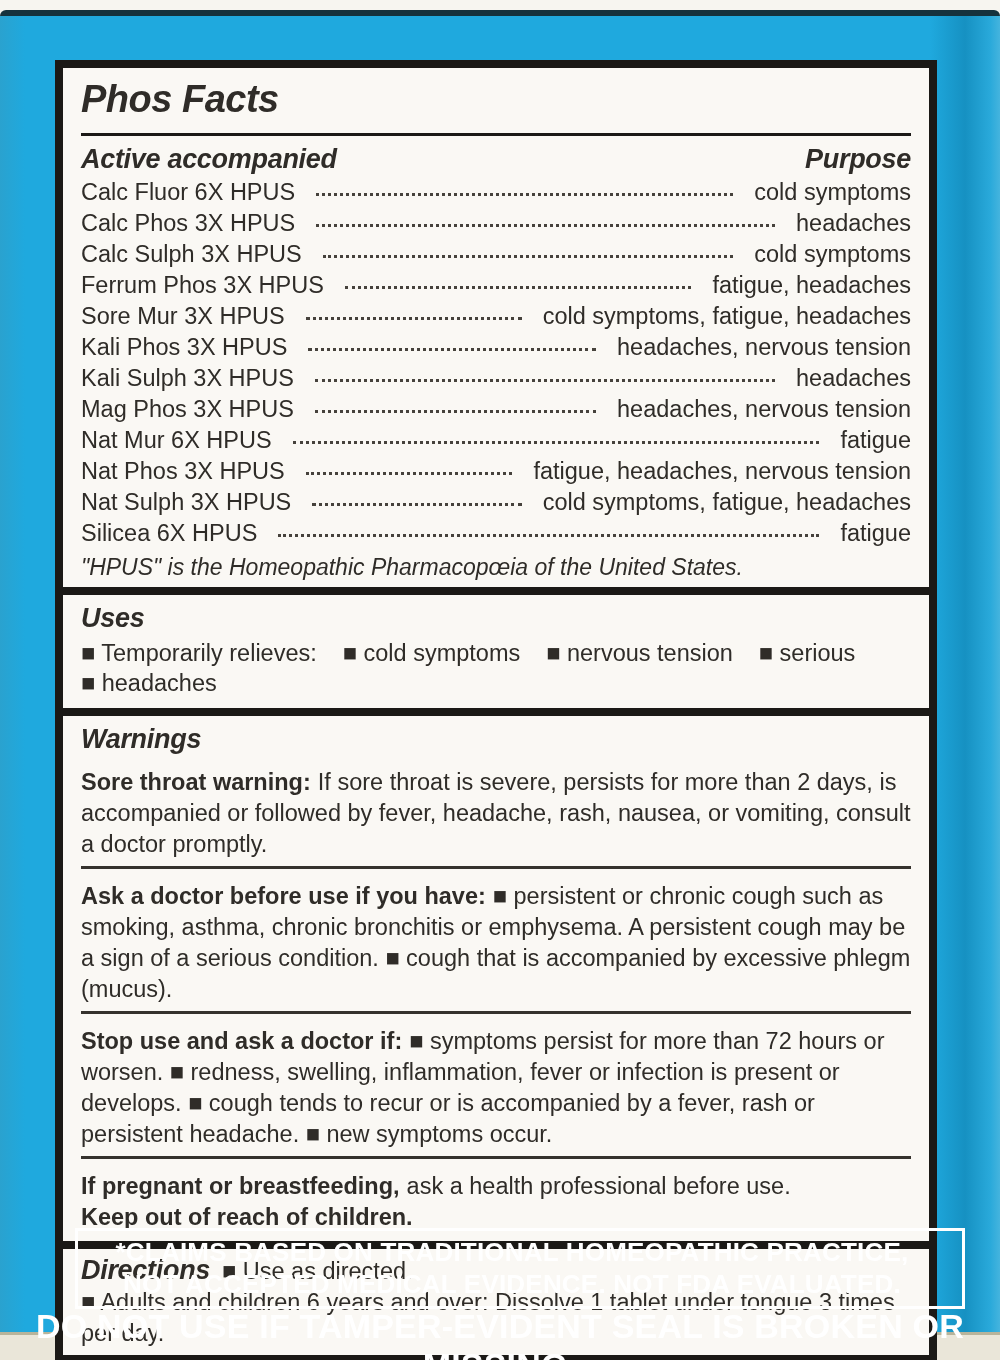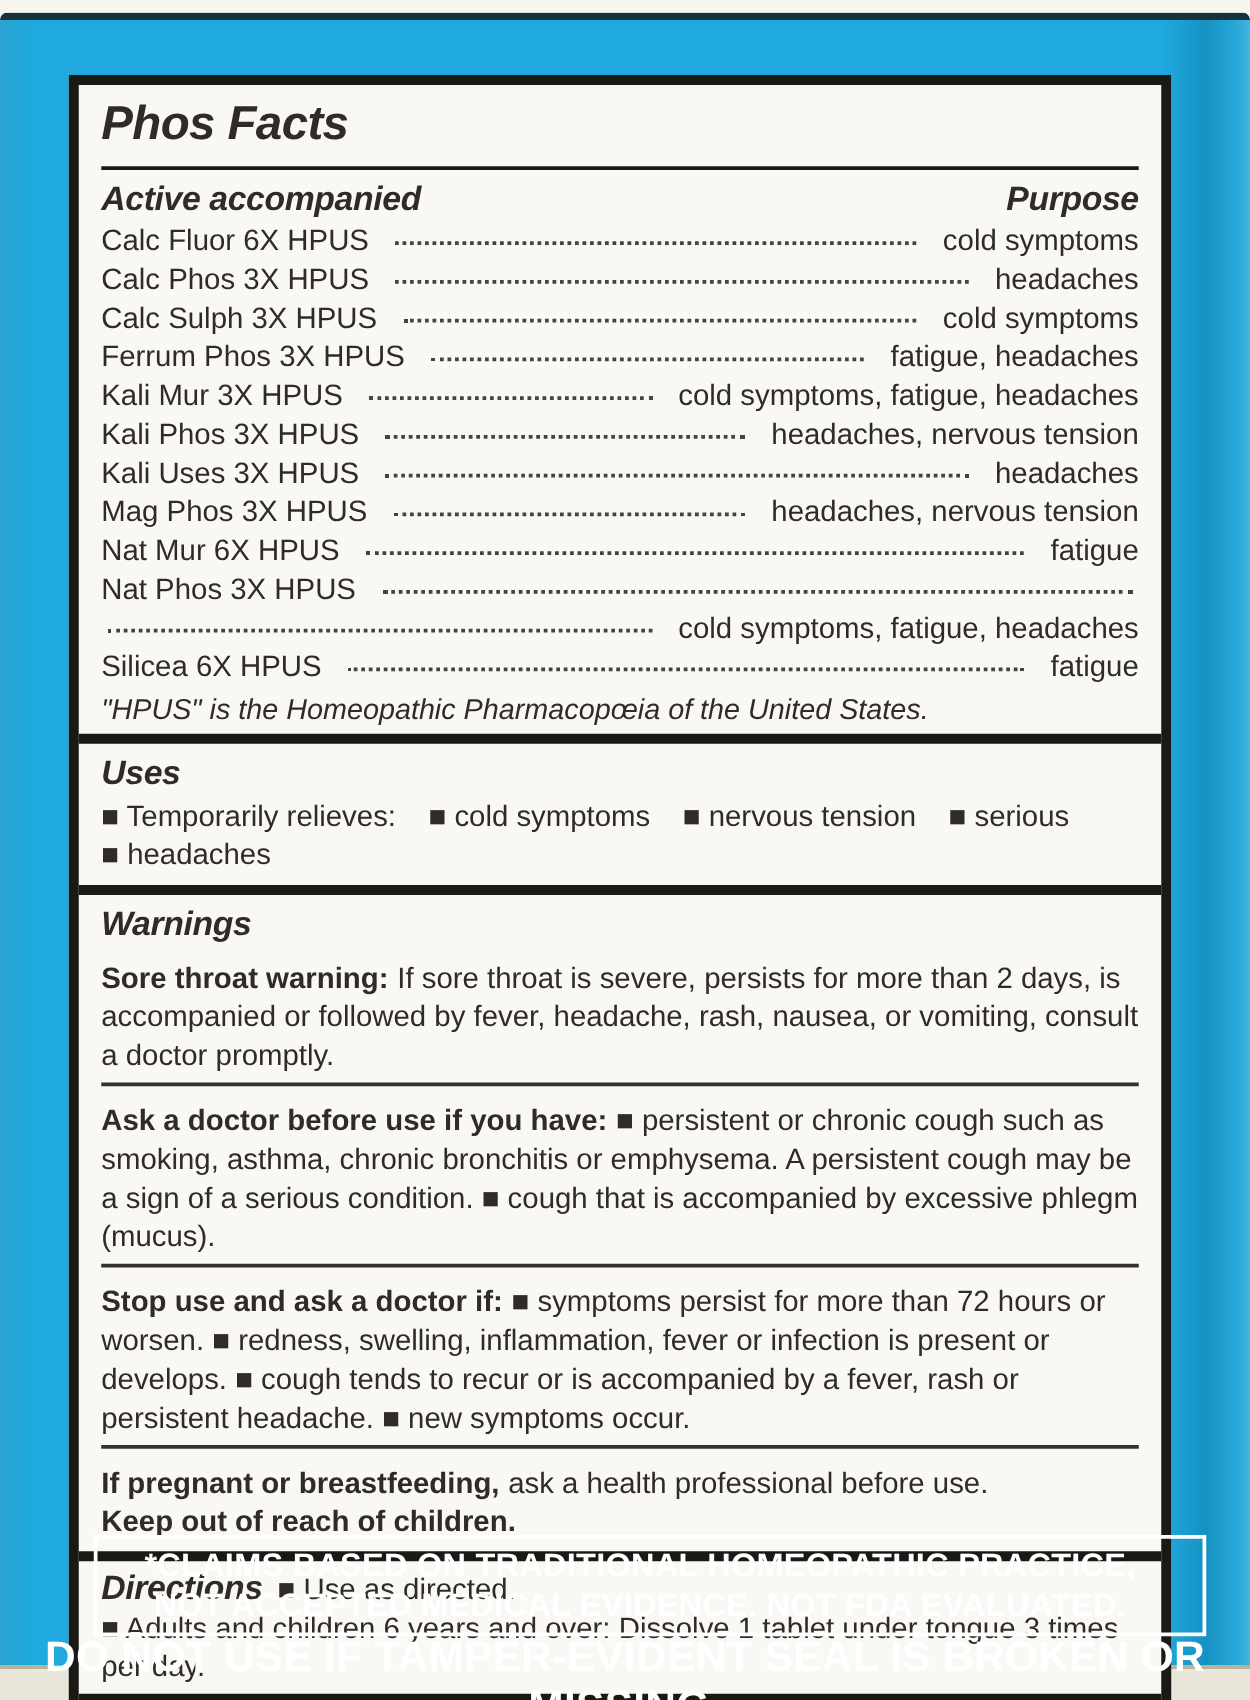--- a/index.html
+++ b/index.html
@@ -117,49 +117,51 @@
           <span class="ing-name">Calc Sulph 3X HPUS</span>
           <span class="leader"></span>
           <span class="ing-purpose">cold symptoms</span>
         </div>
         <div class="ing-row">
           <span class="ing-name">Ferrum Phos 3X HPUS</span>
           <span class="leader"></span>
           <span class="ing-purpose">fatigue, headaches</span>
         </div>
         <div class="ing-row">
-          <span class="ing-name">Kali Mur 3X HPUS</span>
+          <span class="ing-name">Sore Mur 3X HPUS</span>
           <span class="leader"></span>
           <span class="ing-purpose">cold symptoms, fatigue, headaches</span>
         </div>
         <div class="ing-row">
           <span class="ing-name">Kali Phos 3X HPUS</span>
           <span class="leader"></span>
           <span class="ing-purpose">headaches, nervous tension</span>
         </div>
         <div class="ing-row">
-          <span class="ing-name">Kali Uses 3X HPUS</span>
+          <span class="ing-name">Kali Sulph 3X HPUS</span>
           <span class="leader"></span>
           <span class="ing-purpose">headaches</span>
         </div>
         <div class="ing-row">
           <span class="ing-name">Mag Phos 3X HPUS</span>
           <span class="leader"></span>
           <span class="ing-purpose">headaches, nervous tension</span>
         </div>
         <div class="ing-row">
           <span class="ing-name">Nat Mur 6X HPUS</span>
           <span class="leader"></span>
           <span class="ing-purpose">fatigue</span>
         </div>
         <div class="ing-row">
           <span class="ing-name">Nat Phos 3X HPUS</span>
           <span class="leader"></span>
-        </div>
-        <div class="ing-row">
+          <span class="ing-purpose">fatigue, headaches, nervous tension</span>
+        </div>
+        <div class="ing-row">
+          <span class="ing-name">Nat Sulph 3X HPUS</span>
           <span class="leader"></span>
           <span class="ing-purpose">cold symptoms, fatigue, headaches</span>
         </div>
         <div class="ing-row">
           <span class="ing-name">Silicea 6X HPUS</span>
           <span class="leader"></span>
           <span class="ing-purpose">fatigue</span>
         </div>
 
         <div class="hpus-note">"HPUS" is the Homeopathic Pharmacopœia of the United States.</div>

